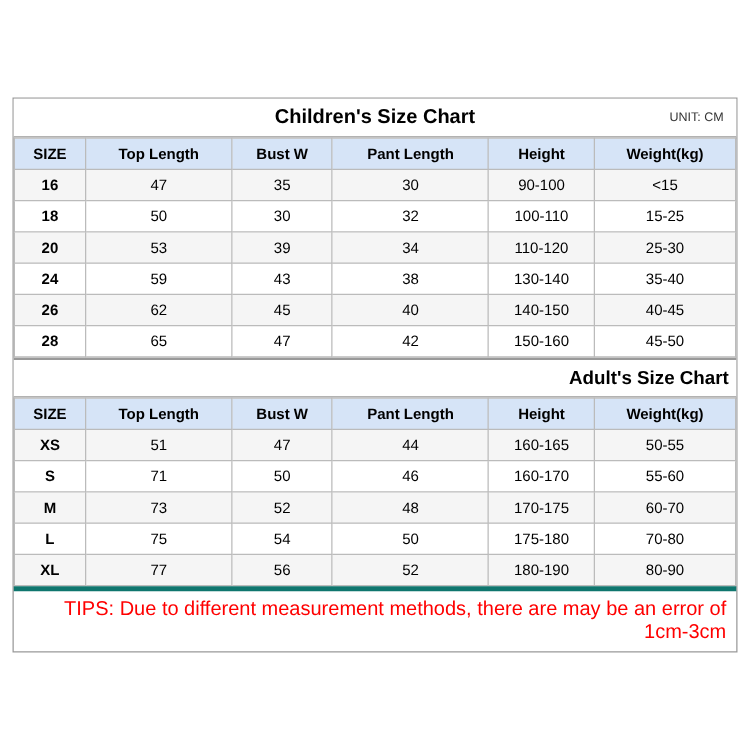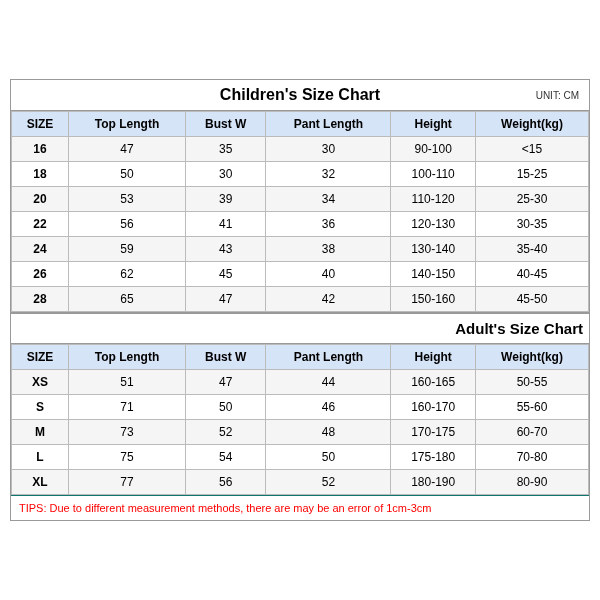--- a/index.html
+++ b/index.html
@@ -66,24 +66,24 @@
       text-align: right;
       font-size: 15px;
       font-weight: bold;
       padding: 6px;
       background: #fff;
       border-top: 2px solid #999;
       border-bottom: 1px solid #999;
     }
     .tips-row {
       padding: 6px 8px;
-      border-top: 1px solid #0f766e;
-      font-size: 11px;
+      border-top: 4px solid #0f766e;
+      font-size: 16px;
       color: red;
-      text-align: left;
+      text-align: right;
     }
   </style>
 </head>
 <body>
 
 <div class="container">
 
   <div class="chart-title-row">
     <span class="chart-title">Children's Size Chart</span>
     <span class="unit-label">UNIT: CM</span>
@@ -120,28 +120,20 @@
         </tr>
         <tr>
           <td style="font-weight: bold;">20</td>
           <td>53</td>
           <td>39</td>
           <td>34</td>
           <td>110-120</td>
           <td>25-30</td>
         </tr>
         <tr>
-          <td style="font-weight: bold;">22</td>
-          <td>56</td>
-          <td>41</td>
-          <td>36</td>
-          <td>120-130</td>
-          <td>30-35</td>
-        </tr>
-        <tr>
           <td style="font-weight: bold;">24</td>
           <td>59</td>
           <td>43</td>
           <td>38</td>
           <td>130-140</td>
           <td>35-40</td>
         </tr>
         <tr>
           <td style="font-weight: bold;">26</td>
           <td>62</td>

